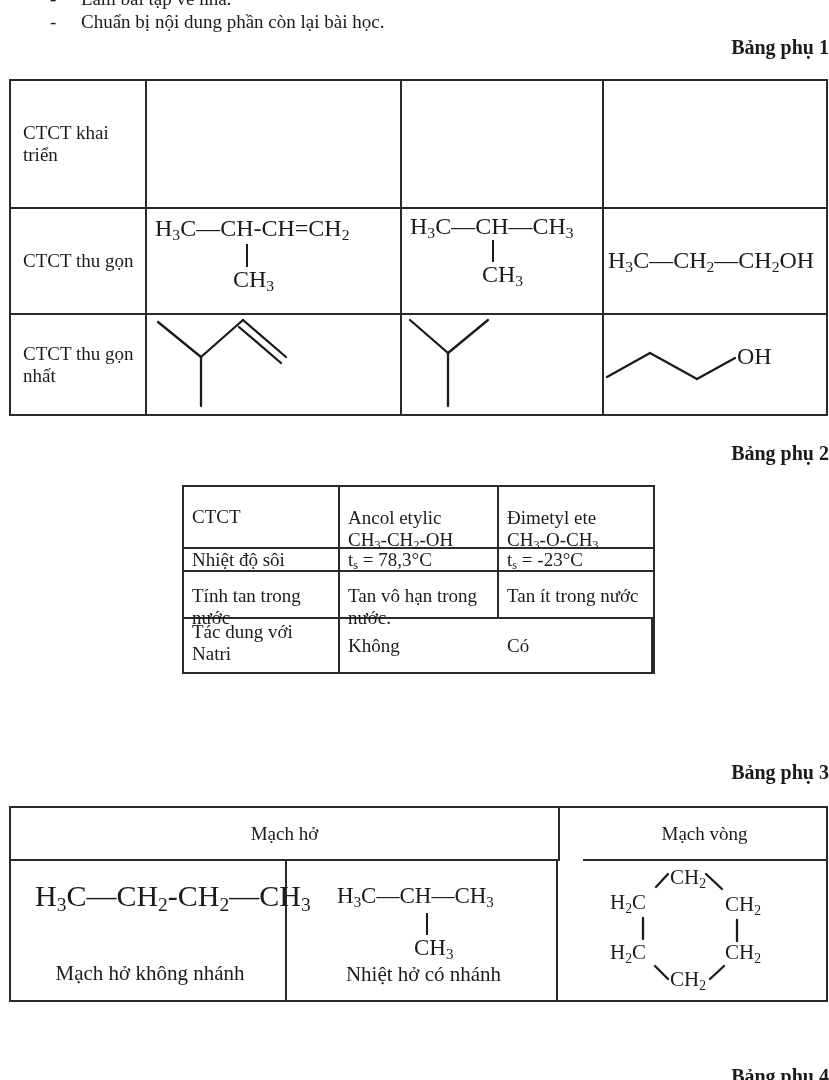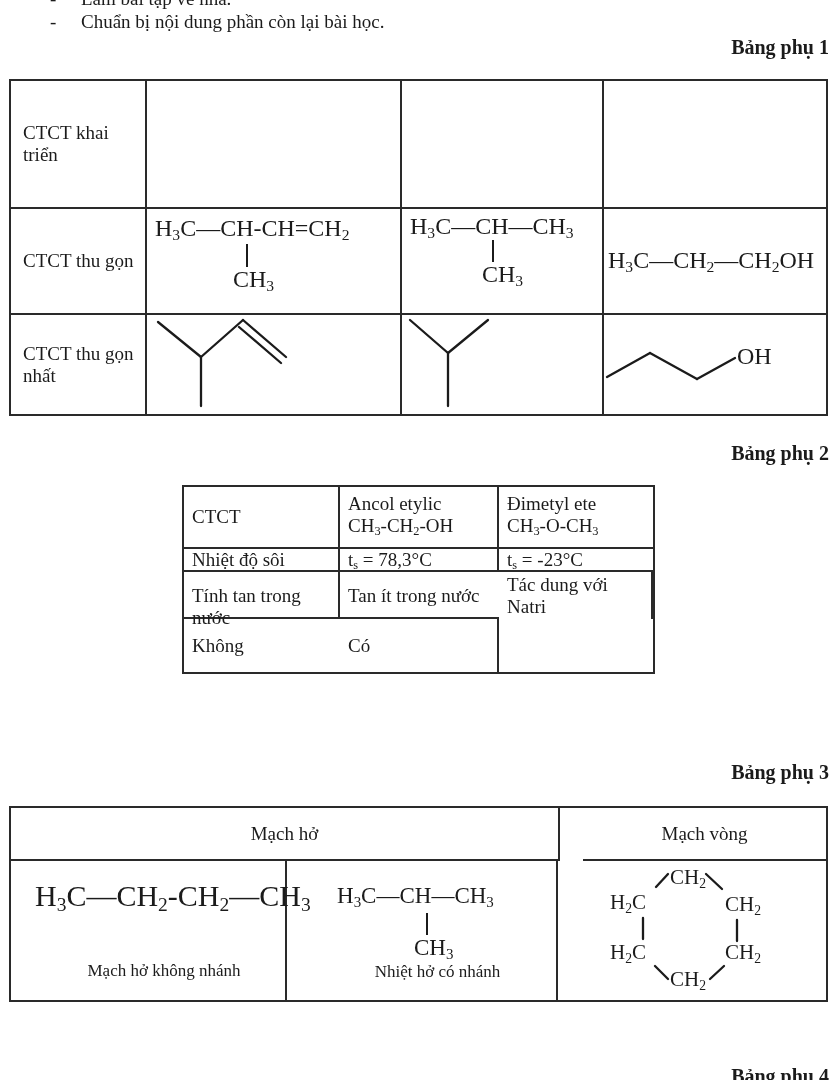--- a/index.html
+++ b/index.html
@@ -38,35 +38,35 @@
   .chem{font-size:24px;line-height:26px;white-space:nowrap;}
   .vbond{width:0;border-left:2px solid #1b1b1b;}
   .skel{position:absolute;left:0;top:0;}
   .skel line{stroke:#1b1b1b;stroke-width:2.3;stroke-linecap:round;}
 
   
   .t2{left:182px;top:485px;width:469px;grid-template-columns:156px 159px 1fr;
       grid-template-rows:62px 23px 47px 1fr;height:185px;}
   .t2 .cell{padding-left:8px;padding-right:4px;}
   .t2 .hdr1{display:flex;align-items:center;}
-  .t2 .hdr2{padding-top:6px;}
+  .t2 .hdr2{padding-top:20px;}
   .t2 .r2{line-height:21px;}
   .t2 .r3{padding-top:13px;}
   .t2 .r4{display:flex;align-items:center;}
   .t2 .r4.lbl{display:block;padding-top:2px;}
 
   
   .t3{left:9px;top:806px;width:815px;display:block;border:2px solid #2a2a2a;}
   .t3 .hrow{display:grid;grid-template-columns:549px 1fr;height:53px;gap:23px;}
   .t3 .brow{display:grid;grid-template-columns:276px 271px 1fr;height:139px;}
   .t3 .hcell{border-right:2px solid #2a2a2a;border-bottom:2px solid #2a2a2a;
              display:flex;align-items:center;justify-content:center;font-size:19px;}
   .t3 .bcell{border-right:2px solid #2a2a2a;position:relative;font-size:19px;}
   .t3 .lastcol{border-right:none;}
-  .t3 .caption{position:absolute;left:16px;width:100%;text-align:center;font-size:17px;}
+  .t3 .caption{position:absolute;left:2px;width:100%;text-align:center;font-size:21px;}
   .ringlbl{position:absolute;font-size:21px;line-height:23px;white-space:nowrap;}
 </style>
 </head>
 <body>
 
 <div class="page">
 
   <div class="abs note note1">
     <span class="dash">-</span>
     <span>Làm bài tập về nhà.</span>
@@ -139,20 +139,21 @@
     <div class="cell hdr2 lastcol">
       <div>Đimetyl ete</div>
       <div>CH<sub>3</sub>-O-CH<sub>3</sub></div>
     </div>
 
     <div class="cell r2">Nhiệt độ sôi</div>
     <div class="cell r2">t<sub>s</sub> = 78,3°C</div>
     <div class="cell r2 lastcol">t<sub>s</sub> = -23°C</div>
 
     <div class="cell r3">Tính tan trong nước</div>
+    <div class="cell r3">Tan vô hạn trong nước.</div>
     <div class="cell r3 lastcol">Tan ít trong nước</div>
 
     <div class="cell r4 lbl lastrow">Tác dung với Natri</div>
     <div class="cell r4 lastcol lastrow">Không</div>
     <div class="cell r4 lastrow">Có</div>
   </div>
 
   <div class="abs heading h3">Bảng phụ 3</div>
 
   <div class="abs t3">

